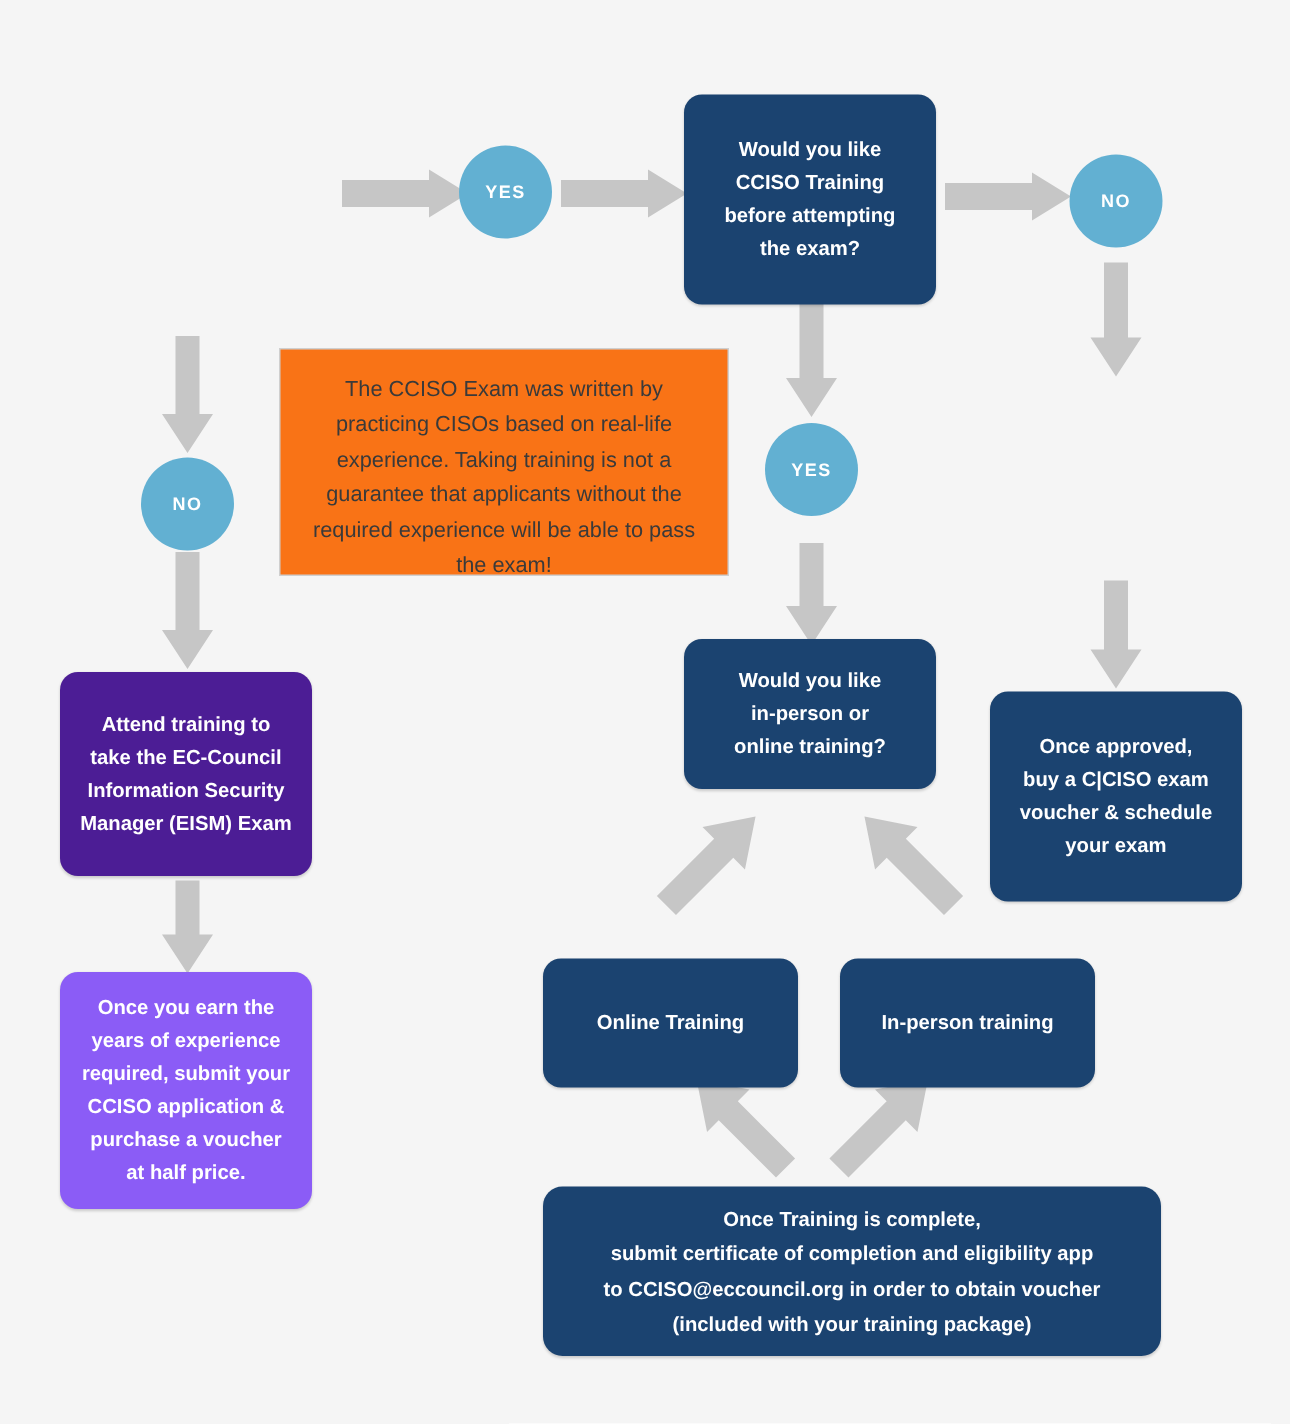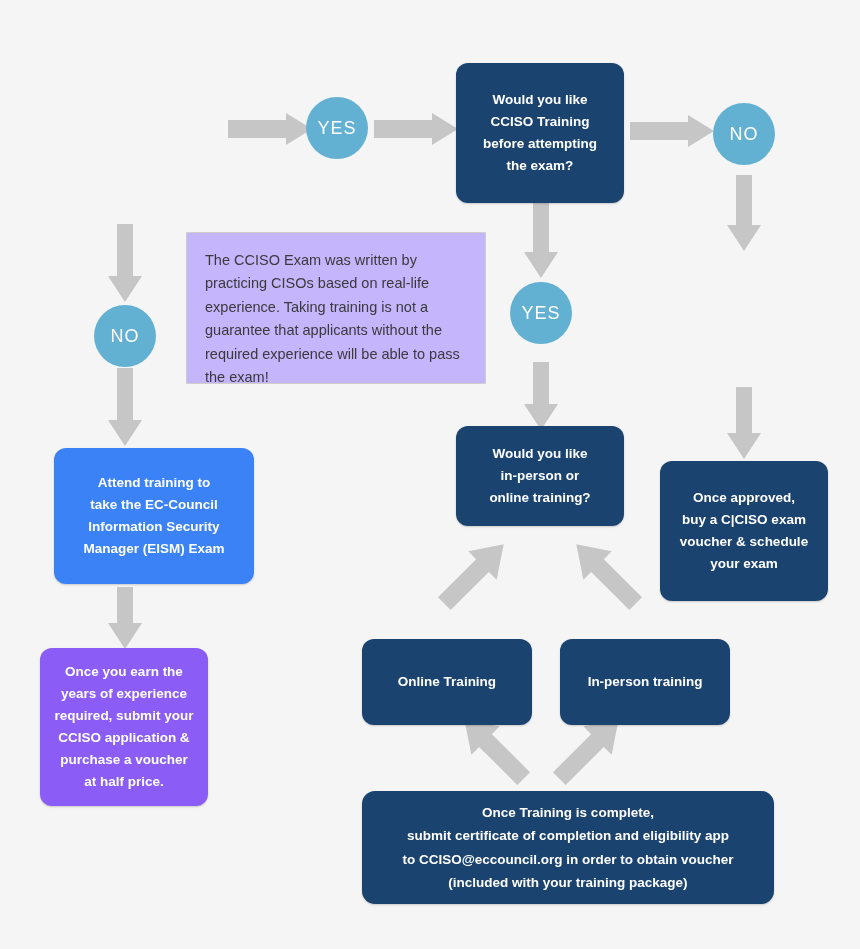--- a/index.html
+++ b/index.html
@@ -38,23 +38,23 @@
     letter-spacing: 1.2px;
     line-height: 1.45;
     font-size: 17px;
   }
   .circle-red .lbl { padding: 0 14px; }
 
   .circle-blue {
     border-radius: 50%;
     background: #62b0d2;
     color: #ffffff;
-    font-weight: normal;
+    font-weight: bold;
     letter-spacing: 1px;
-    font-size: 18px;
+    font-size: 12px;
   }
 
   .box-navy {
     background: #1b4370;
     color: #ffffff;
     border-radius: 12px;
     font-size: 13.5px;
     line-height: 1.62;
     font-weight: bold;
     padding: 17px 10px;
@@ -190,30 +190,30 @@
   </div>
 
   <div class="node circle-blue" style="left: 713px; top: 103px; width: 62px; height: 62px; background: rgb(98, 176, 210); color: rgb(255, 255, 255);">
     <span>NO</span>
   </div>
 
   <div class="node circle-blue" style="left: 94px; top: 305px; width: 62px; height: 62px; background: rgb(98, 176, 210); color: rgb(255, 255, 255);">
     <span>NO</span>
   </div>
 
-  <div class="node note-box" style="left: 186px; top: 232px; width: 300px; height: 152px; background: #c4b5fd; border-color: rgb(207, 207, 207); color: rgb(58, 58, 58);">
+  <div class="node note-box" style="left: 186px; top: 232px; width: 300px; height: 152px; background: #f97316; border-color: rgb(207, 207, 207); color: rgb(58, 58, 58); text-align: center;">
     <span>The CCISO Exam was written by practicing CISOs based on real-life experience. Taking training is not a guarantee that applicants without the required experience will be able to pass the exam!</span>
   </div>
 
   <div class="node circle-blue" style="left: 510px; top: 282px; width: 62px; height: 62px; background: rgb(98, 176, 210); color: rgb(255, 255, 255);">
     <span>YES</span>
   </div>
 
 
-  <div class="node box-navy" style="left: 40px; top: 448px; width: 200px; height: 136px; background: #3b82f6; color: rgb(255, 255, 255); margin-left: 14px;">
+  <div class="node box-navy" style="left: 40px; top: 448px; width: 168px; height: 136px; background: #4c1d95; color: rgb(255, 255, 255);">
     <span>Attend training to<br>take the EC-Council<br>Information Security<br>Manager (EISM) Exam</span>
   </div>
 
   <div class="node box-navy" style="left: 456px; top: 426px; width: 168px; height: 100px; background: rgb(27, 67, 112); color: rgb(255, 255, 255);">
     <span>Would you like<br>in-person or<br>online training?</span>
   </div>
 
   <div class="node box-navy" style="left: 660px; top: 461px; width: 168px; height: 140px; background: rgb(27, 67, 112); color: rgb(255, 255, 255);">
     <span>Once approved,<br>buy a C|CISO exam<br>voucher &amp; schedule<br>your exam</span>
   </div>

